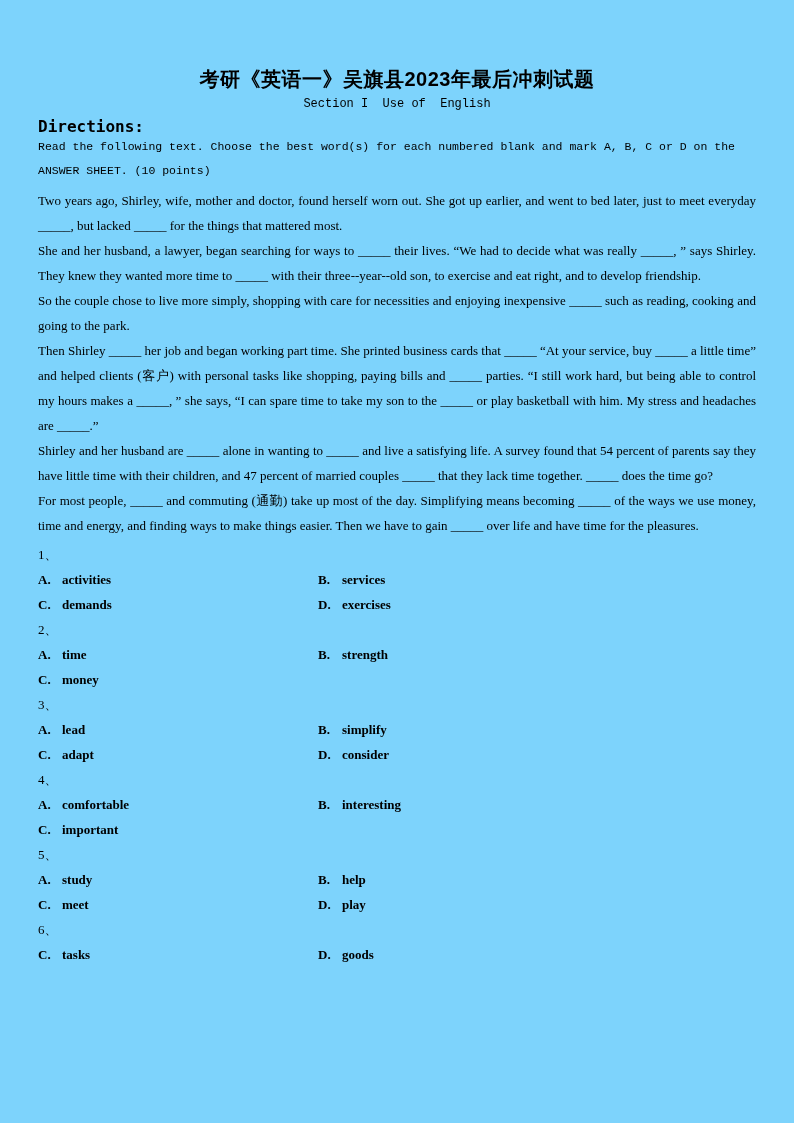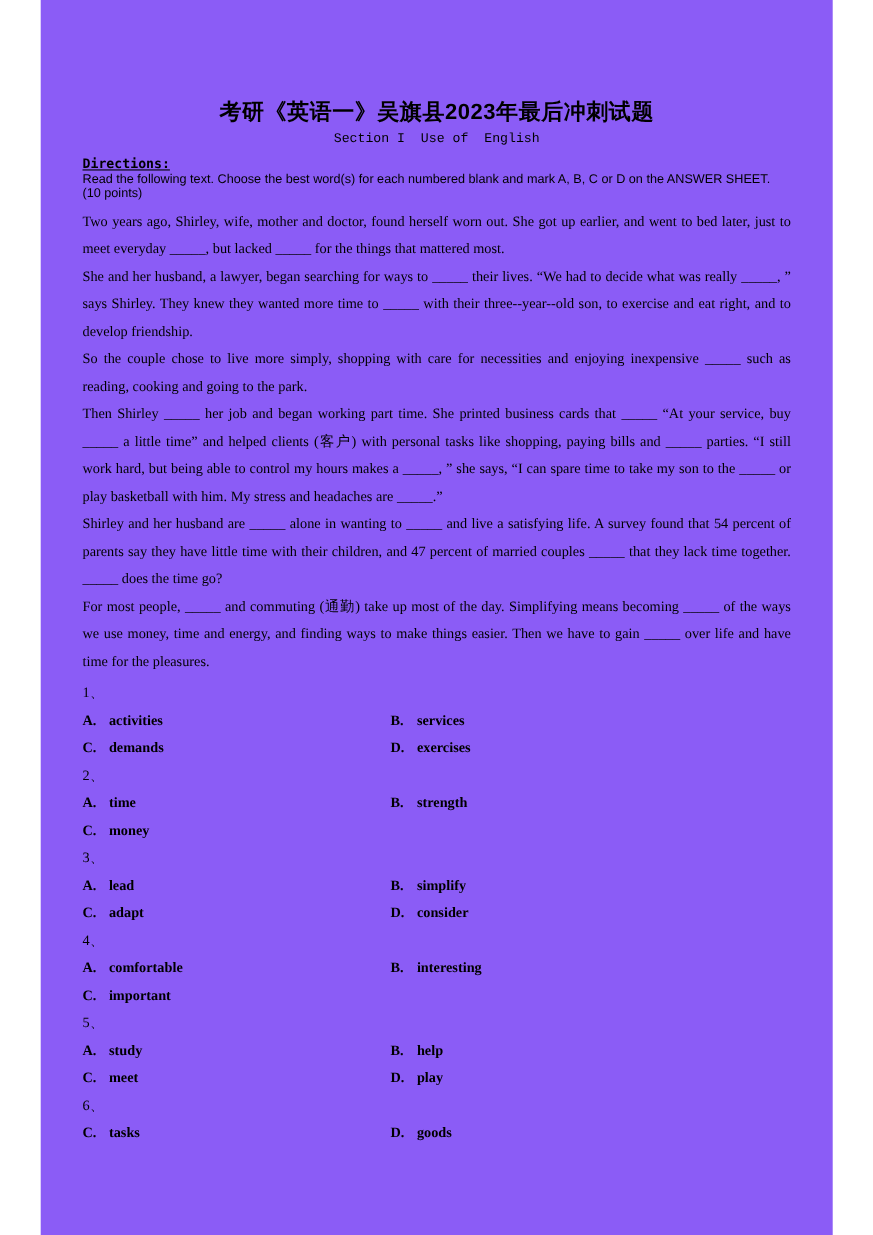--- a/index.html
+++ b/index.html
@@ -1,22 +1,22 @@
 <!DOCTYPE html>
 <html><head>
 <meta charset="utf-8">
 <style>
   html, body { margin: 0; padding: 0; background: #ffffff; }
   .page {
-    width: 720px;
+    width: 794px;
     min-height: 1123px;
     box-sizing: border-box;
     margin: 0 auto;
-    padding: 88px 38px 40px 38px;
-    background: #8b5cf6;
+    padding: 66px 38px 40px 38px;
+    background: #7dd3fc;
     color: #000000;
     font-family: "Liberation Serif", serif;
     font-size: 13px;
   }
   .title {
     margin: 0 0 4px 0;
     text-align: center;
     font-family: "Liberation Sans", sans-serif;
     font-size: 20px;
     font-weight: bold;
@@ -25,28 +25,27 @@
   .section-heading {
     text-align: center;
     font-family: "Liberation Mono", monospace;
     font-size: 12px;
     white-space: pre;
     margin-bottom: 8px;
   }
   .dir-label {
     font-family: "DejaVu Sans Mono", monospace;
     font-weight: bold;
-    font-size: 12px;
+    font-size: 16px;
     line-height: 16px;
-    text-decoration: underline;
   }
   .dir-text {
-    font-family: Liberation Sans, sans-serif;
+    font-family: Liberation Mono, monospace;
     font-size: 11.5px;
-    line-height: 13px;
+    line-height: 24px;
     margin-bottom: 5px;
     max-width: 720px;
   }
   .passage p {
     margin: 0;
     line-height: 25px;
     text-align: justify;
   }
   .questions { margin-top: 4px; }
   .qnum { line-height: 25px; }

